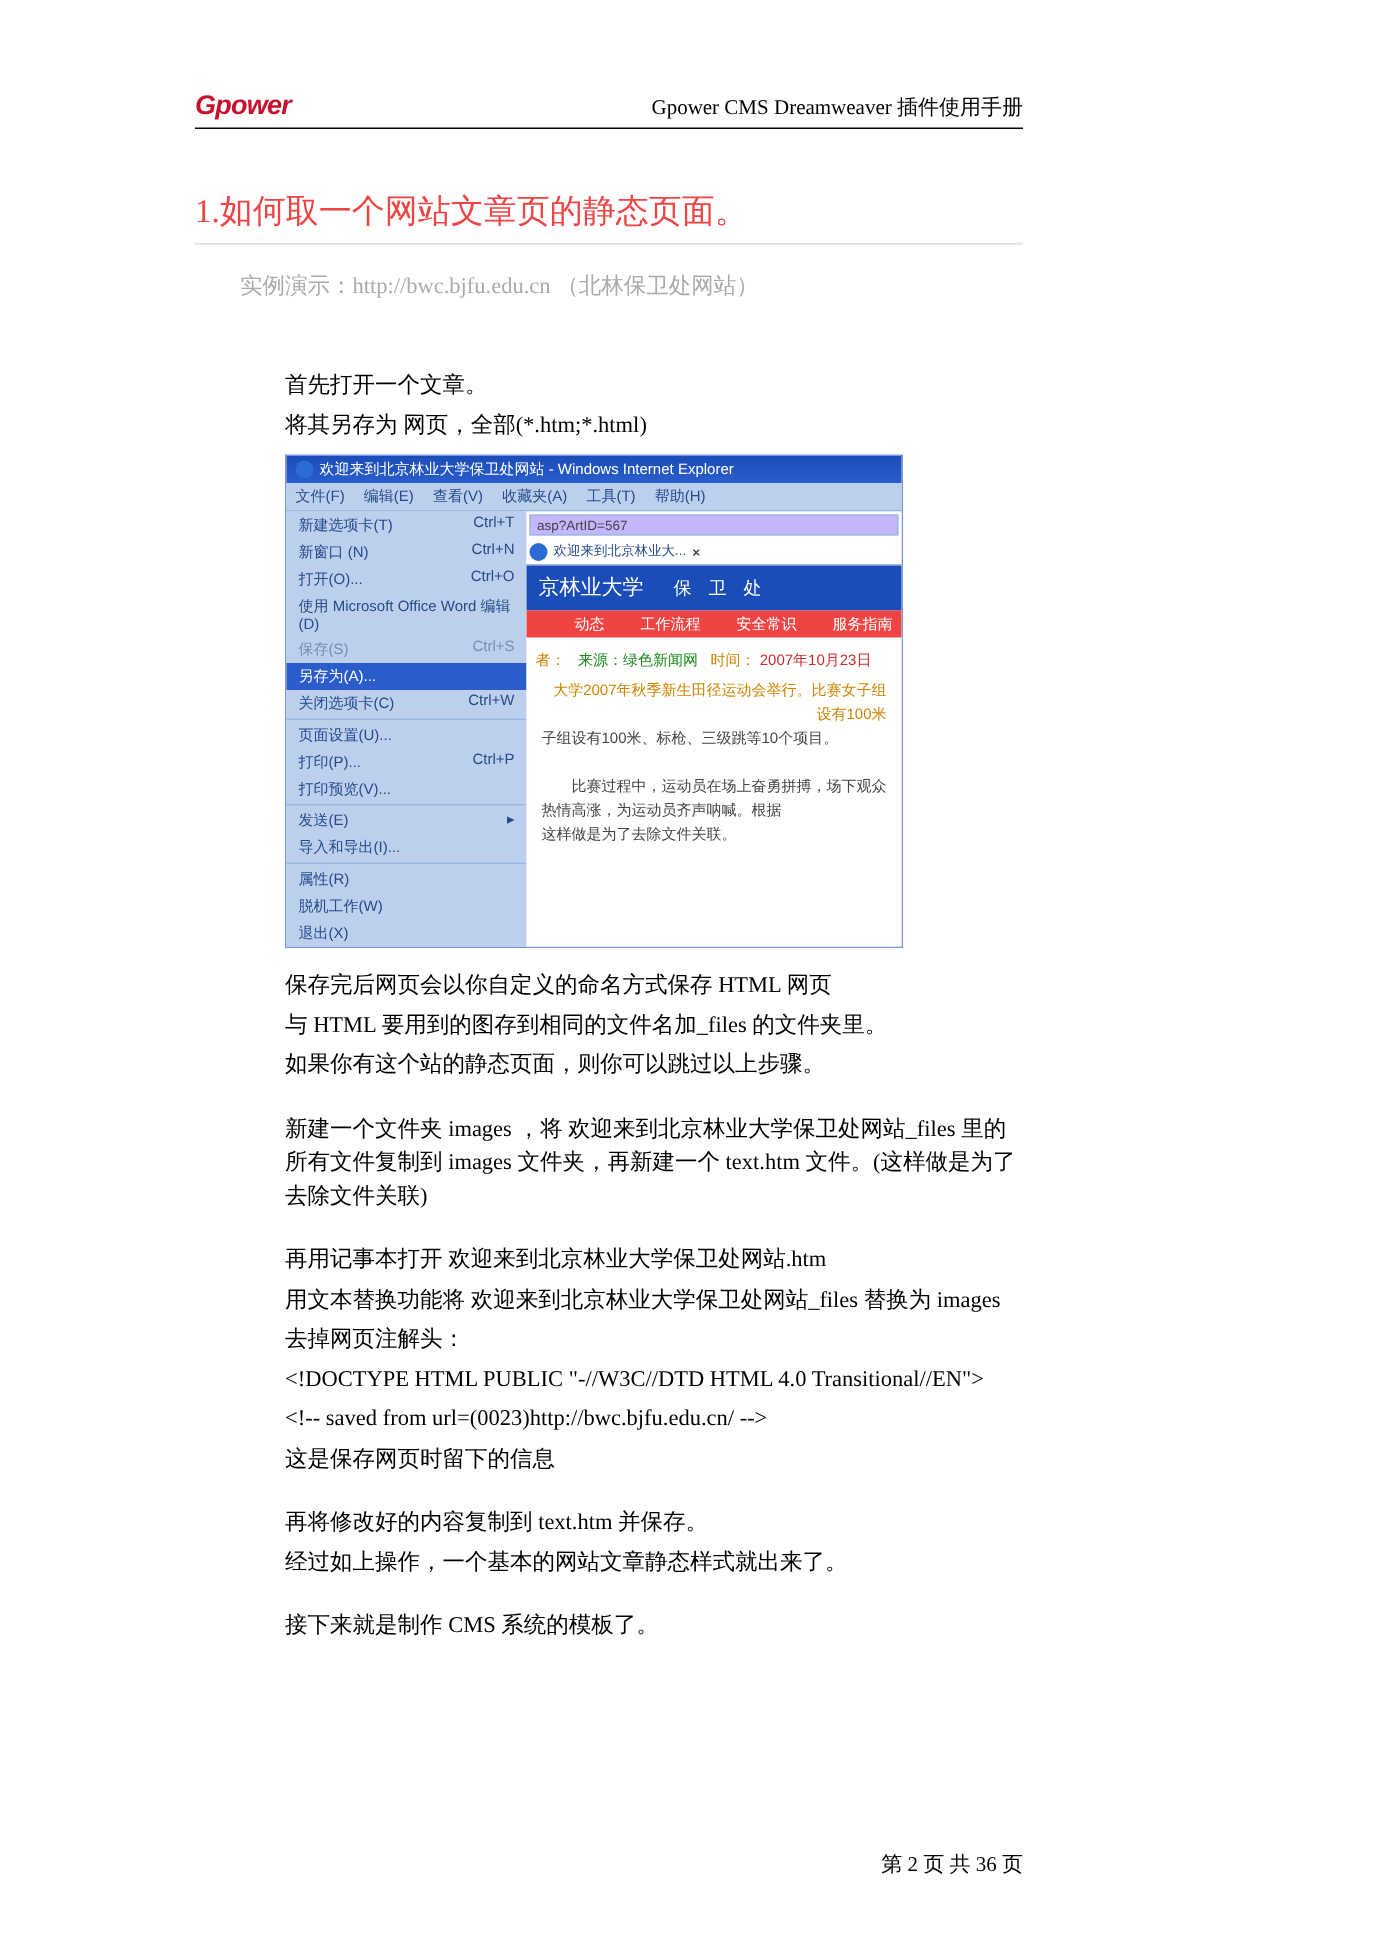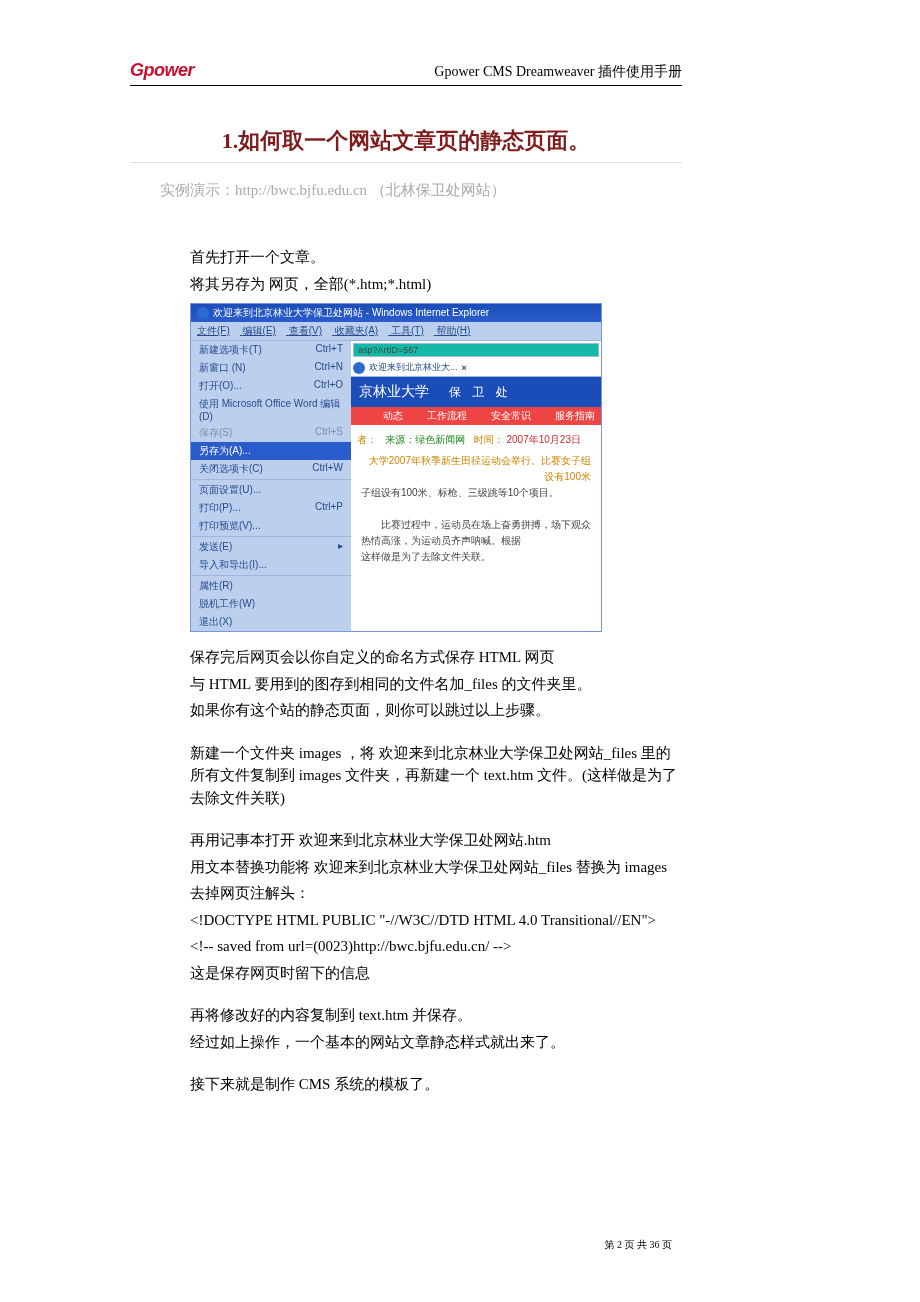--- a/index.html
+++ b/index.html
@@ -32,26 +32,25 @@
     font-size: 18px;
     letter-spacing: -0.5px;
   }
   .logo .g { color: #c8102e; }
   .header-title {
     font-family: "Times New Roman", "SimSun", serif;
     font-size: 14px;
     color: #000;
   }
   h1.section-title {
-    color: #7f1d1d;
+    color: #ef4444;
     font-family: "SimSun", serif;
     font-size: 22px;
-    font-weight: bold;
+    font-weight: normal;
     margin: 40px 0 6px 0;
-    text-align: center;
   }
   .divider {
     border: none;
     border-top: 1px solid #ddd;
     margin: 0 0 18px 0;
   }
   .muted {
     color: #aaa;
     font-size: 15px;
     margin: 0 0 30px 30px;
@@ -82,21 +81,20 @@
     width: 12px; height: 12px;
     background: #2c6bd1;
     border-radius: 50%;
     display: inline-block;
   }
   .menubar {
     background: #bcd0ee;
     color: #274a8d;
     padding: 2px 6px;
     border-bottom: 1px solid #9cb7e0;
-    text-decoration: underline;
   }
   .menubar span { margin-right: 10px; }
   .app-body { display: flex; justify-content: center; }
   .dropdown {
     background: #bcd0ee;
     width: 160px;
     font-size: 10px;
     color: #274a8d;
   }
   .dd-item {
@@ -104,21 +102,21 @@
     justify-content: space-between;
     padding: 2px 8px;
   }
   .dd-sep { border-top: 1px solid #9cb7e0; margin: 1px 0; }
   .dd-hl {
     background: #2a5dcb;
     color: #fff;
   }
   .right-pane { flex: 1; background: #fff; }
   .addr {
-    background: #14b8a6;
+    background: #c4b5fd;
     border: 1px solid #9cb7e0;
     padding: 1px 4px;
     margin: 2px;
     color: #444;
     font-size: 9px;
   }
   .tab-row {
     display: flex;
     align-items: center;
     gap: 4px;
@@ -165,22 +163,22 @@
   .article-text {
     font-size: 10px;
     color: #444;
     padding: 2px 10px;
     line-height: 1.6;
   }
   .article-text .hl { color: #cc8400; }
   .footer {
     position: absolute;
     bottom: 50px;
-    right: 140px;
-    font-size: 10px;
+    right: 130px;
+    font-size: 14px;
   }
 </style>
 </head>
 <body>
 
 <div class="page">
 
   <div class="header-row">
     <span class="logo"><span class="g">Gpower</span></span>
     <span class="header-title">Gpower CMS Dreamweaver 插件使用手册</span>

